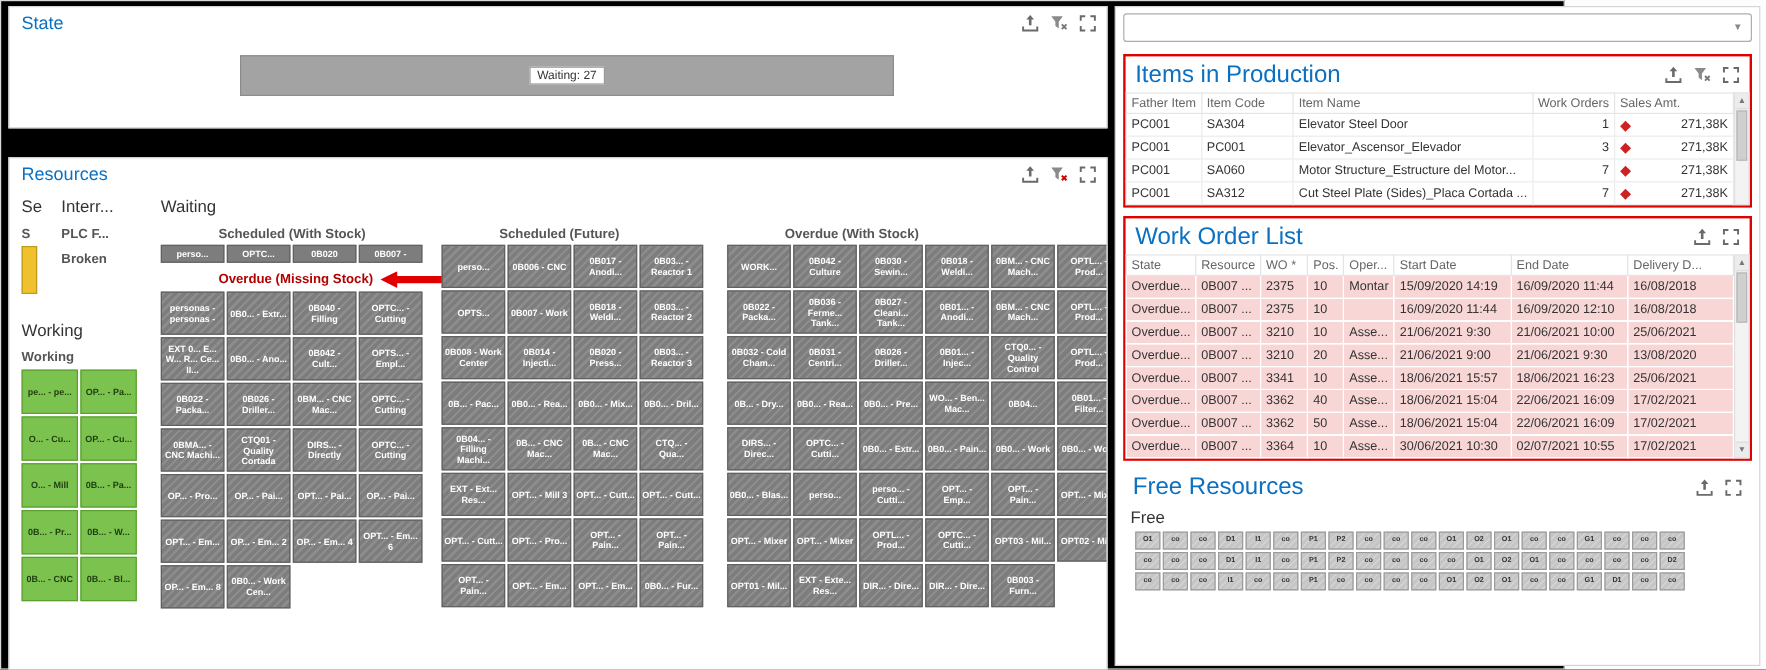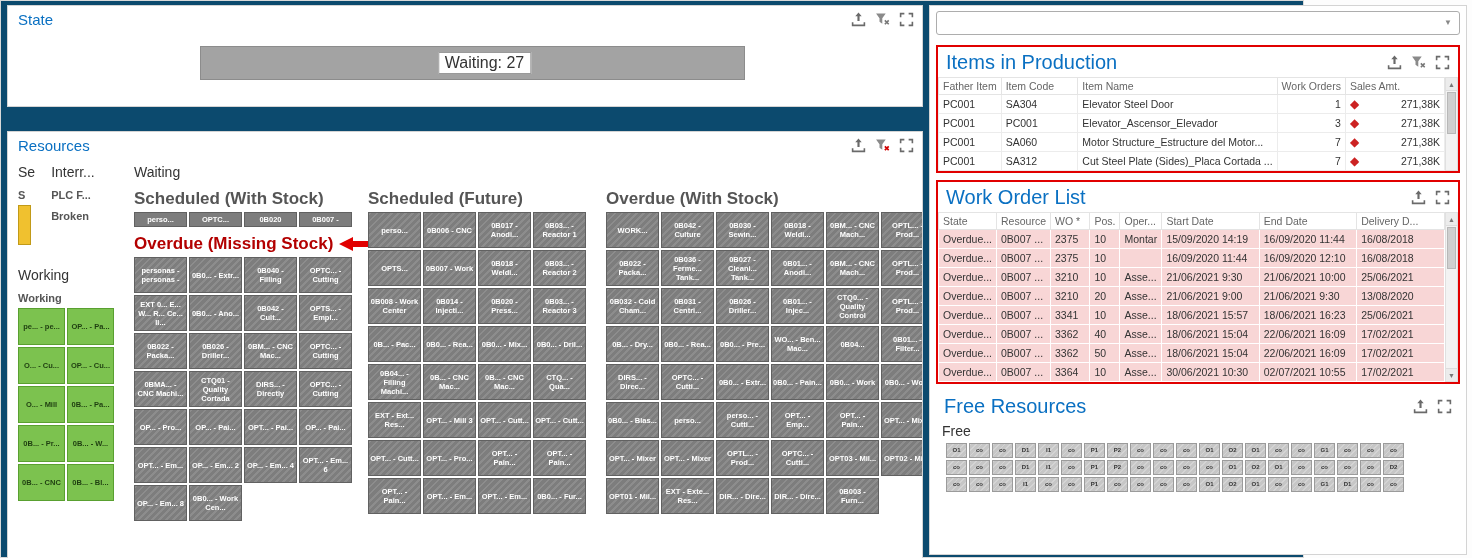--- a/index.html
+++ b/index.html
@@ -1,31 +1,31 @@
 <!DOCTYPE html>
 <html><head>
 <meta charset="utf-8">
 <style>
   * { margin:0; padding:0; box-sizing:border-box; }
   html,body { width:1472px; height:558px; }
   body { font-family:"Liberation Sans", sans-serif; background:#fdfdfd; color:#333; overflow:hidden; }
-  .page { position:relative; width:1304px; height:558px; background:#0c4a6e; border:1px solid #d9d9d9; }
+  .page { position:relative; width:1304px; height:558px; background:#000000; border:1px solid #d9d9d9; }
 
   .panel { position:absolute; background:#fff; border:1px solid #d4d4d4; }
   .panel-head { display:flex; justify-content:space-between; align-items:center; padding:5px 8px 2px 10px; }
   .panel-title { color:#0a70c2; font-size:15px; }
   .icons { display:flex; gap:9px; align-items:center; }
   .icon-btn { display:inline-flex; cursor:pointer; }
   .ic { width:15px; height:15px; display:block; }
 
   
   .state-panel { left:6px; top:4px; width:916px; height:102px; }
   .state-bar-wrap { position:relative; height:66px; }
   .state-bar { position:absolute; left:192px; top:16px; width:545px; height:34px; background:#a3a3a3; border:1px solid #8c8c8c; }
-  .state-bar-label { position:absolute; left:50%; top:50%; transform:translate(-50%,-50%); background:#fff; border:1px solid #9a9a9a; padding:1px 6px; font-size:16px; color:#333; white-space:nowrap;margin-left:12px; }
+  .state-bar-label { position:absolute; left:50%; top:50%; transform:translate(-50%,-50%); background:#fff; border:1px solid #9a9a9a; padding:1px 6px; font-size:10px; color:#333; white-space:nowrap; }
 
   
   .resources-panel { left:6px; top:130px; width:916px; height:440px; overflow:hidden; }
   .res-body { display:flex; padding:0 6px 4px 10px; }
   .res-left { width:106px; flex:none; }
   .res-left-top { display:flex; gap:16px; }
   .section-h { font-size:14px; color:#333; margin:8px 0 2px; }
   .group-h { font-size:11px; font-weight:bold; color:#555; margin:9px 0 4px; white-space:nowrap; }
   .working-section { margin-top:22px; }
   .tile { width:53px; min-height:36px; background:#7d7d7d; border:1px solid #616161; color:#fff; font-weight:bold;
@@ -37,21 +37,21 @@
   .tile-grid.short .tile { min-height:15px; }
   .working-grid { width:98px; margin-top:2px; }
   .working-grid .tile { width:47px; min-height:37px; background:#7cc24f; border:1px solid #59a030; color:#1e3d10; }
 
   .waiting-area { flex:1; padding-left:10px; }
   .waiting-cols { display:flex; gap:12px; align-items:flex-start; }
   .waiting-col:nth-child(1){ width:222px; }
   .waiting-col:nth-child(2){ width:226px; }
   .waiting-col:nth-child(3){ width:330px; }
   .group-head { display:flex; align-items:center; gap:6px; margin:7px 0 3px; }
-  .group-head .group-label { font-size:17px; font-weight:bold; color:#555; white-space:nowrap; }
+  .group-head .group-label { font-size:11px; font-weight:bold; color:#555; white-space:nowrap;margin-left:48px; }
   .group-head.red .group-label { color:#b30000; }
   .red-arrow { flex:none; }
 
   
   .right-panel { left:928px; top:4px; width:538px; height:550px; border:1px solid #d4d4d4; background:#fff; padding:5px 6px; position:absolute; }
   .combo { height:24px; border:1px solid #adadad; border-radius:3px; position:relative; background:#fff; margin-bottom:10px; cursor:pointer; }
   .combo-value { font-size:11px; padding:4px 8px; color:#333; }
   .combo-arrow { position:absolute; right:7px; top:6px; font-size:8px; color:#888; }
 
   .red-box { border:2px solid #e10000; margin-bottom:7px; background:#fff; }

